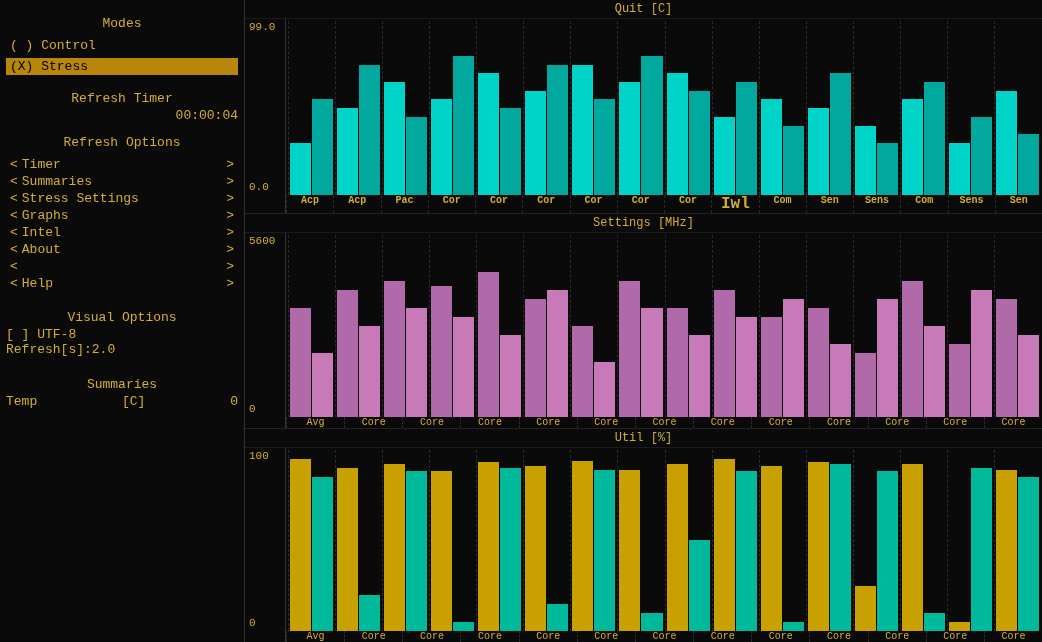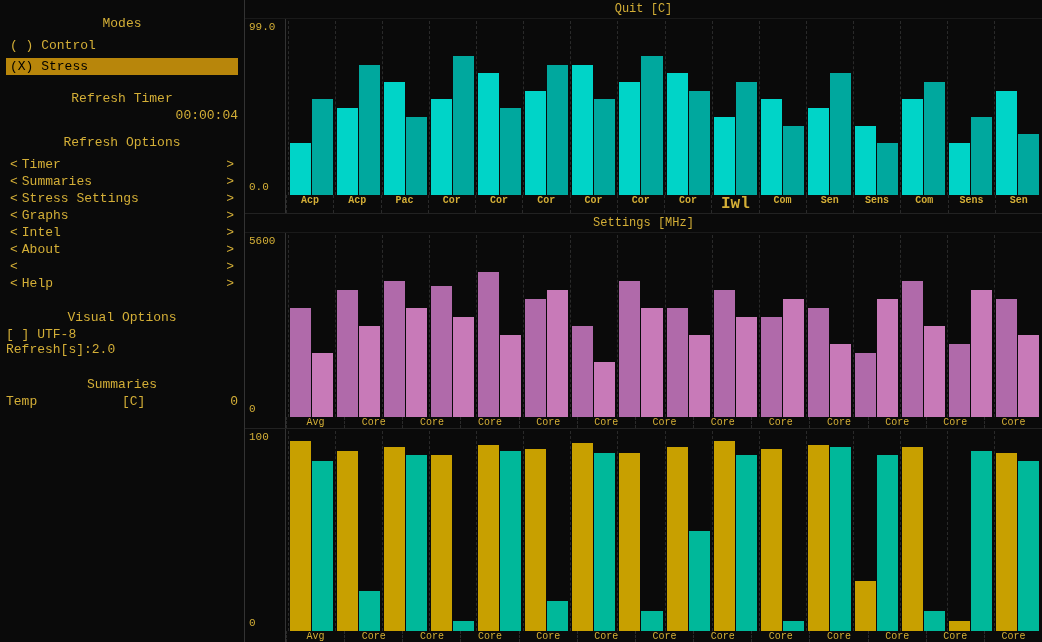--- a/index.html
+++ b/index.html
@@ -377,20 +377,21 @@
           <span style="flex: 1 1 0%; text-align: center; font-size: 10px; color: rgb(212, 175, 55); border-left: 1px dashed rgb(42, 42, 42); overflow: hidden; white-space: nowrap;">Core</span>
           <span style="flex: 1 1 0%; text-align: center; font-size: 10px; color: rgb(212, 175, 55); border-left: 1px dashed rgb(42, 42, 42); overflow: hidden; white-space: nowrap;">Core</span>
           <span style="flex: 1 1 0%; text-align: center; font-size: 10px; color: rgb(212, 175, 55); border-left: 1px dashed rgb(42, 42, 42); overflow: hidden; white-space: nowrap;">Core</span>
           <span style="flex: 1 1 0%; text-align: center; font-size: 10px; color: rgb(212, 175, 55); border-left: 1px dashed rgb(42, 42, 42); overflow: hidden; white-space: nowrap;">Core</span>
           <span style="flex: 1 1 0%; text-align: center; font-size: 10px; color: rgb(212, 175, 55); border-left: 1px dashed rgb(42, 42, 42); overflow: hidden; white-space: nowrap;">Core</span>
         </div>
     </div>
   </div>
 
   <div class="chart-section" style="flex: 1.1; border-bottom: none;">
+    <div class="section-title-line">Util [%]</div>
     <div style="display:flex; flex:1; overflow:hidden;">
       <div style="display:flex; flex-direction:column; justify-content:space-between; padding: 2px 4px; width:40px; flex-shrink:0;">
         <span style="color:#d4af37;font-size:11px;">100</span>
         <span style="color:#d4af37;font-size:11px;">0</span>
       </div>
       <div id="util-bars-container" style="flex:1; display:flex; align-items:flex-end; border-left:1px solid #333; padding:2px 2px 0 2px; gap:1px; overflow:hidden;">
       <div style="flex: 1 1 0%; display: flex; align-items: flex-end; height: 100%; border-left: 1px dashed rgb(42, 42, 42); padding: 0px 1px; gap: 1px;">
             <div style="flex: 1 1 0%; height: 95%; background: rgb(200, 160, 0);"></div>
             <div style="flex: 1 1 0%; height: 85%; background: rgb(0, 184, 154);"></div>
           </div>

